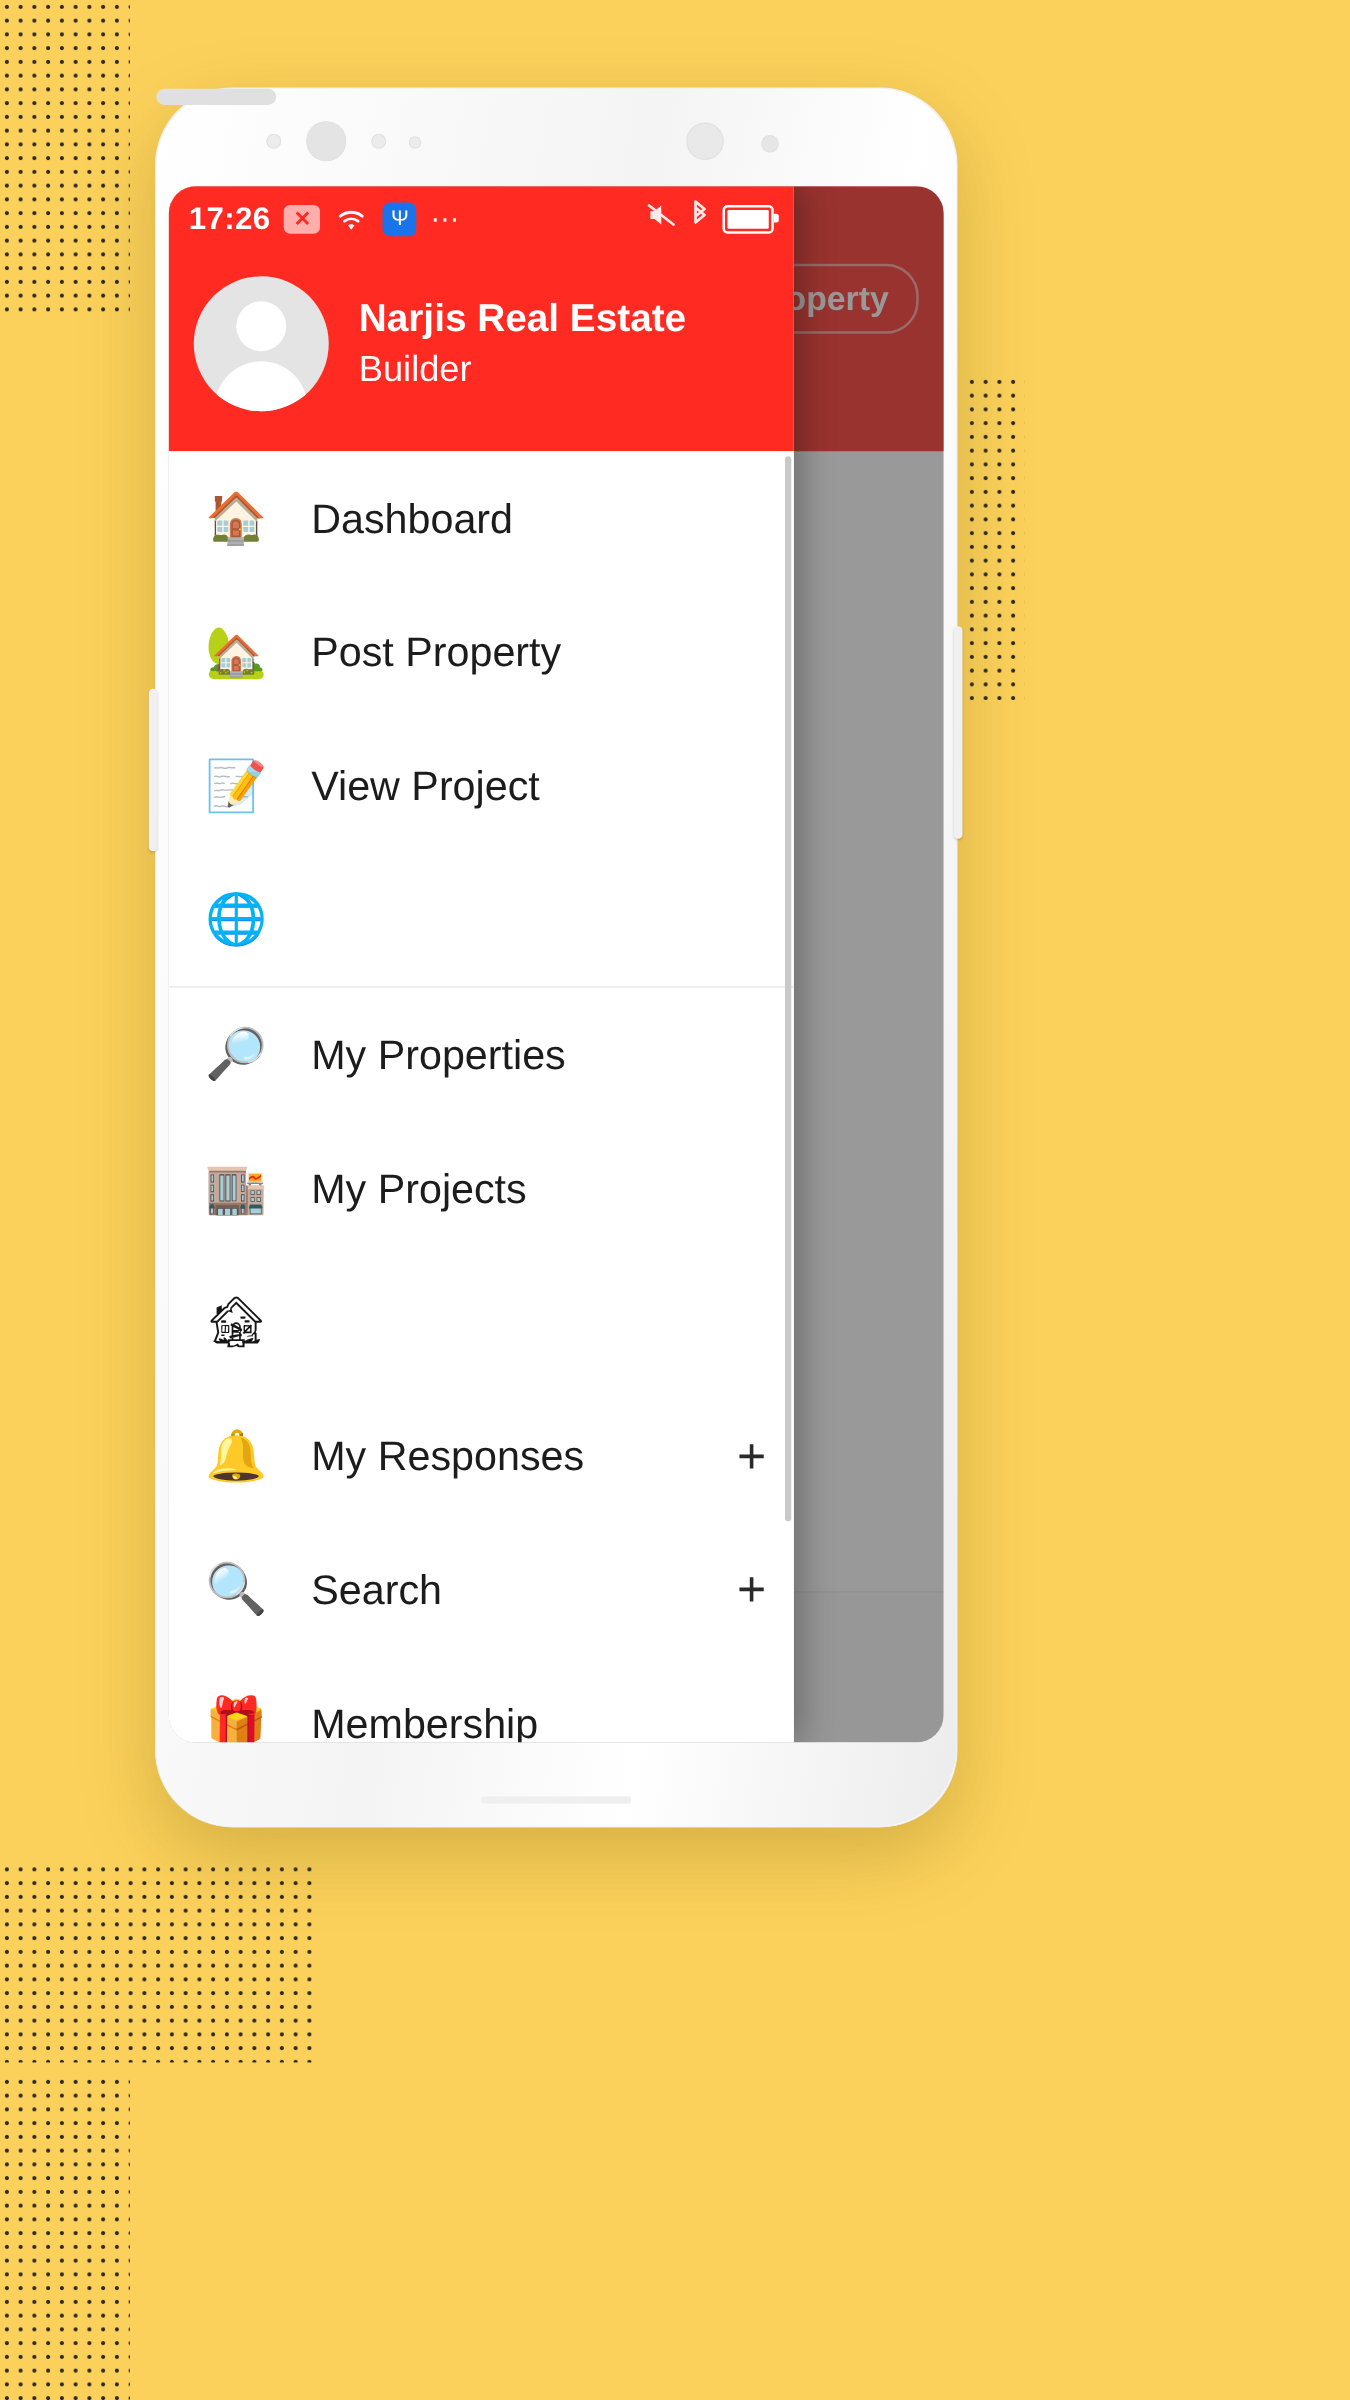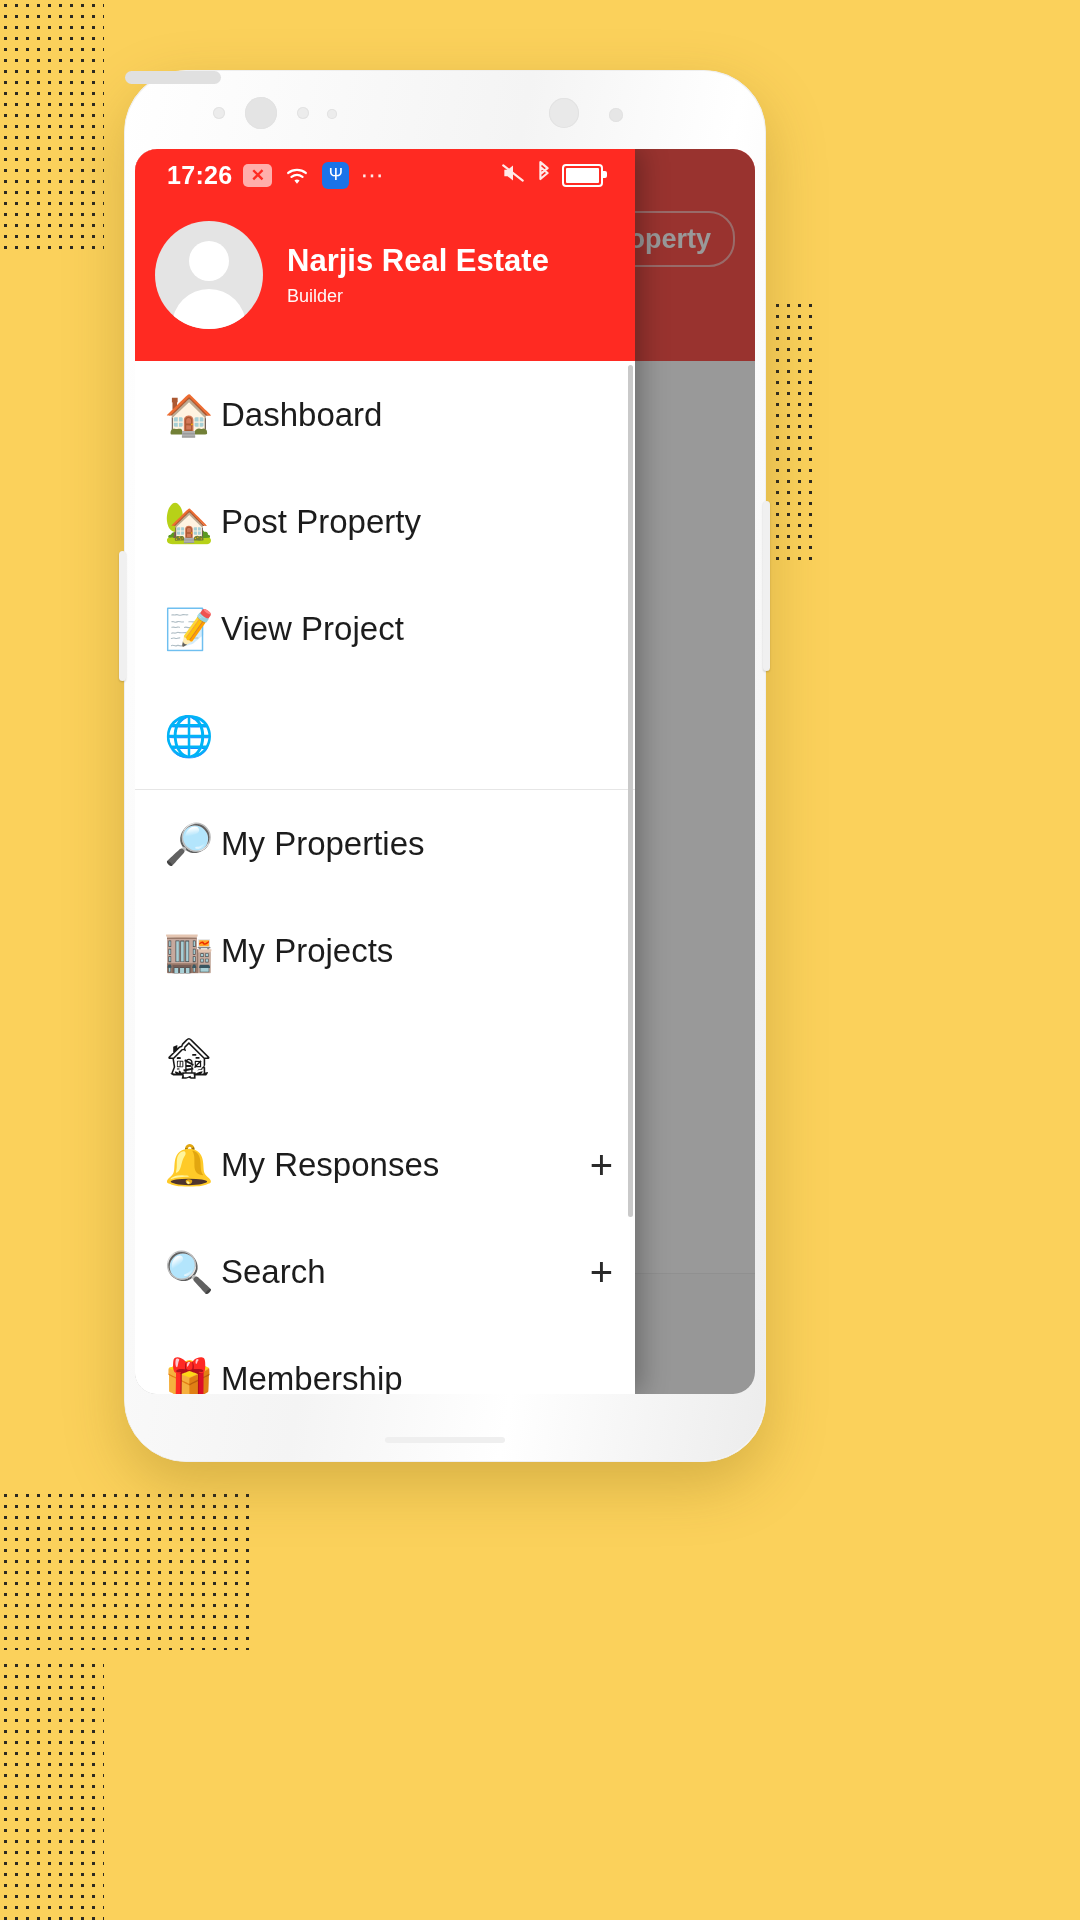--- a/index.html
+++ b/index.html
@@ -76,21 +76,21 @@
 
   
   #drawer{
     position:absolute;left:0;top:0;width:500px;height:100%;
     background:#fff;box-shadow:6px 0 26px rgba(0,0,0,.30);
     display:flex;flex-direction:column;
   }
   #drawer-header{background:#ff2a22;height:212px;position:relative;flex:0 0 auto;}
   #statusbar{
     position:absolute;left:0;top:0;width:100%;height:52px;
-    display:flex;align-items:center;padding:0 32px;box-sizing:border-box;color:#fff;
+    display:flex;align-items:center;padding:0 16px;box-sizing:border-box;color:#fff;
   }
   #clock{font-size:25px;font-weight:600;letter-spacing:.3px;}
   .sb-ico{margin-left:11px;display:inline-flex;align-items:center;}
   #sb-x{width:29px;height:23px;border-radius:5px;background:rgba(255,255,255,.62);
         display:inline-flex;align-items:center;justify-content:center;color:#ff2a22;font-size:17px;font-weight:700;}
   #sb-usb{width:27px;height:27px;border-radius:6px;background:#1a73e8;color:#fff;
         display:inline-flex;align-items:center;justify-content:center;font-size:17px;}
   #sb-dots{font-size:23px;opacity:.9;}
   #sb-spacer{flex:1;}
   .sb-right{margin-left:10px;font-size:21px;opacity:.9;}
@@ -102,32 +102,32 @@
   #avatar{
     width:108px;height:108px;border-radius:50%;background:#e4e4e4;
     position:relative;overflow:hidden;flex:0 0 auto;
   }
   #avatar-head{position:absolute;left:50%;top:20px;transform:translateX(-50%);
     width:40px;height:40px;border-radius:50%;background:#fff;}
   #avatar-body{position:absolute;left:50%;top:68px;transform:translateX(-50%);
     width:74px;height:58px;border-radius:38px 38px 0 0;background:#fff;}
   #profile-text{margin-left:24px;color:#fff;}
   #profile-name{font-size:31px;font-weight:700;line-height:1.15;white-space:nowrap;}
-  #profile-role{font-size:18px;font-weight:400;margin-top:8px;opacity:.97;}
+  #profile-role{font-size:29px;font-weight:400;margin-top:8px;opacity:.97;}
 
   #menu{flex:1;overflow:hidden;position:relative;background:#fff;}
   .menu-item{
     display:flex;align-items:center;height:107px;padding:0 22px 0 26px;box-sizing:border-box;
     position:relative;
   }
   .mi-icon{
     width:56px;flex:0 0 56px;display:flex;align-items:center;justify-content:center;
     font-size:40px;color:#161616;line-height:1;
   }
-  .mi-label{margin-left:4px;font-size:33px;color:#1c1c1c;font-weight:400;white-space:nowrap;}
+  .mi-label{margin-left:32px;font-size:33px;color:#1c1c1c;font-weight:400;white-space:nowrap;}
   .mi-plus{margin-left:auto;font-size:40px;color:#2a2a2a;font-weight:300;line-height:1;}
   .divider{height:1px;background:#e6e6e6;margin:0 0 0 0;}
 
   
   #drawer-scroll{
     position:absolute;right:2px;top:216px;width:5px;height:852px;
     background:#c9c9c9;border-radius:3px;
   }
 
   

